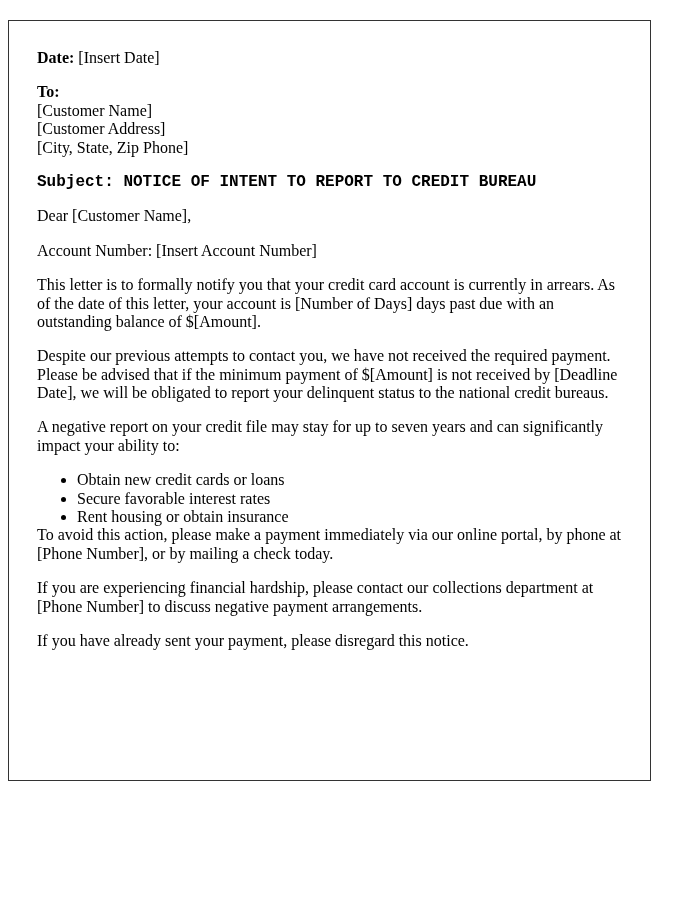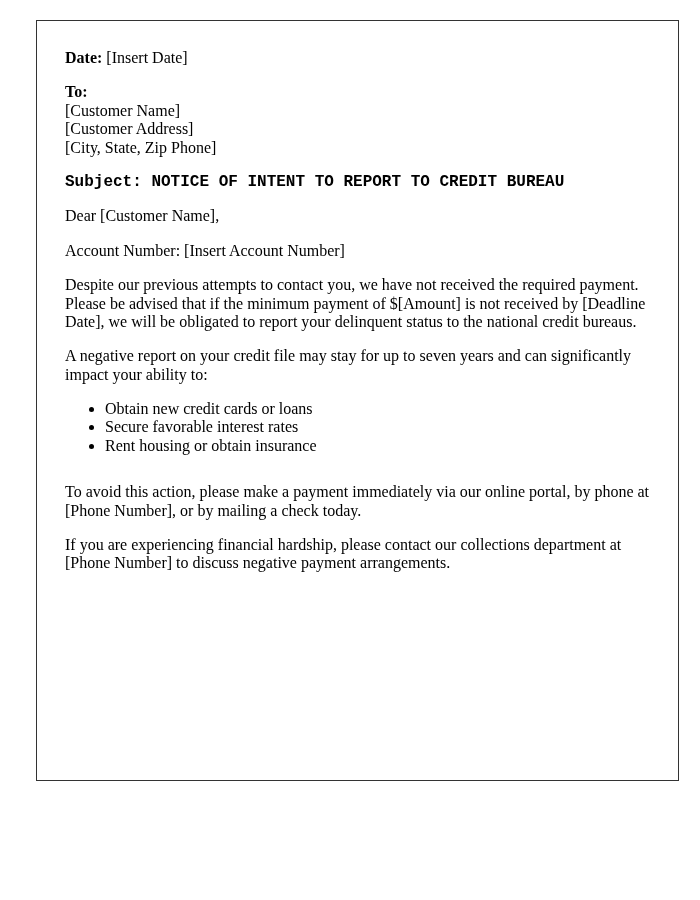--- a/index.html
+++ b/index.html
@@ -9,37 +9,37 @@
   }
   body {
     width: 700px;
     height: 900px;
     position: relative;
     font-family: "Liberation Serif", "DejaVu Serif", serif;
     color: #000000;
   }
   .letter {
     position: absolute;
-    left: 36px;
+    left: 8px;
     top: 20px;
     width: 643px;
     height: 761px;
     box-sizing: border-box;
     border: 1px solid #333333;
     padding: 28px;
     background: #ffffff;
     font-size: 16px;
     line-height: 1.15;
     overflow: hidden;
   }
   .letter p {
     margin: 0 0 16px 0;
   }
   .letter ul {
-    margin: 0 0 28px 0;
+    margin: 0 0 0 0;
     padding-left: 40px;
     list-style-type: disc;
   }
   .letter li {
     margin: 0;
   }
   .bold {
     font-weight: bold;
   }
   .subject {
@@ -58,31 +58,33 @@
     <span>[Customer Name]</span><br>
     <span>[Customer Address]</span><br>
     <span>[City, State, Zip Phone]</span></p>
 
   <p class="subject">Subject: NOTICE OF INTENT TO REPORT TO CREDIT BUREAU</p>
 
   <p>Dear [Customer Name],</p>
 
   <p>Account Number: [Insert Account Number]</p>
 
+  <p>This letter is to formally notify you that your credit card account is currently in arrears. As of the date of this letter, your account is [Number of Days] days past due with an outstanding balance of $[Amount].</p>
 
   <p>Despite our previous attempts to contact you, we have not received the required payment. Please be advised that if the minimum payment of $[Amount] is not received by [Deadline Date], we will be obligated to report your delinquent status to the national credit bureaus.</p>
 
   <p>A negative report on your credit file may stay for up to seven years and can significantly impact your ability to:</p>
 
   <ul>
     <li>Obtain new credit cards or loans</li>
     <li>Secure favorable interest rates</li>
     <li>Rent housing or obtain insurance</li>
   </ul>
 
   <p>To avoid this action, please make a payment immediately via our online portal, by phone at [Phone Number], or by mailing a check today.</p>
 
   <p>If you are experiencing financial hardship, please contact our collections department at [Phone Number] to discuss negative payment arrangements.</p>
 
+  <p>If you have already sent your payment, please disregard this notice.</p>
 
 
 
 </div>
 
 </body></html>

